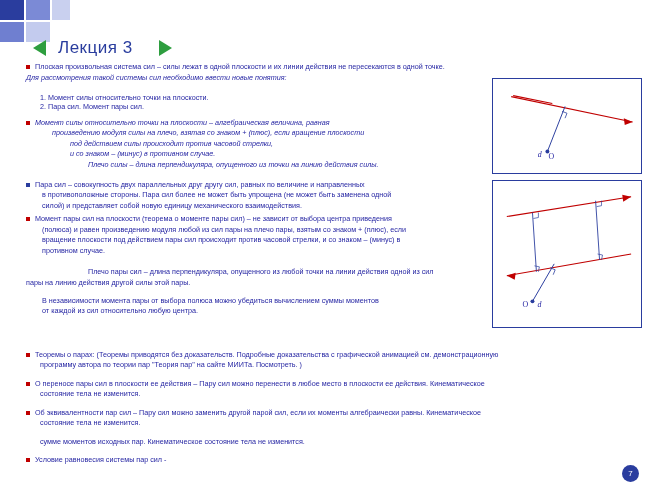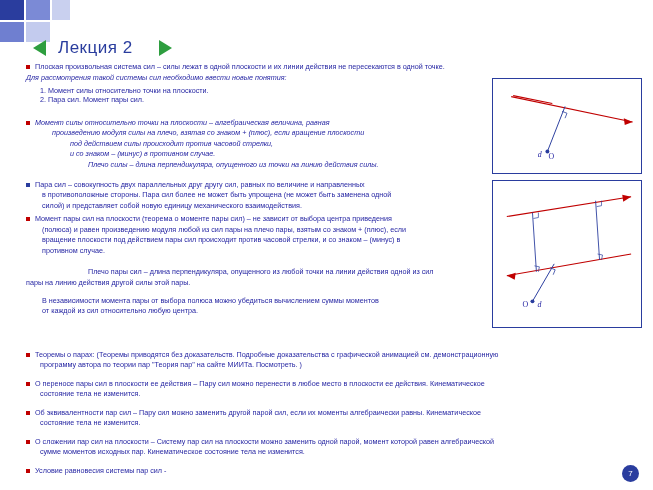--- a/index.html
+++ b/index.html
@@ -81,21 +81,21 @@
   
   .block-top {
     position: absolute;
     left: 26px;
     top: 62px;
     width: 600px;
   }
   .block-top .line { margin-bottom: 1px; }
   .italic { font-style: italic; }
   ol.numlist {
-    margin: 2px 0 0 0;
+    margin: 9px 0 0 0;
     padding-left: 22px;
     font-size: 7.2px;
     color: #1f1fa0;
   }
   ol.numlist li { margin-bottom: 0px; }
 
   
   .block-s1 {
     position: absolute;
     left: 26px;
@@ -162,21 +162,21 @@
   <i class="b2"></i>
   <i class="b3"></i>
   <i class="b4"></i>
   <i class="b5"></i>
 </div>
 
 <div class="title-row">
   <span class="arrow-box">
     <span class="tri tri-left"></span>
   </span>
-  <span class="title-text">Лекция 2</span>
+  <span class="title-text">Лекция 3</span>
   <span class="title-spacer"></span>
   <span class="arrow-box">
     <span class="tri tri-right"></span>
   </span>
 </div>
 
 <div class="block-top">
   <div class="txt line">
     <span class="bullet-sq"></span><span>Плоская произвольная система сил – силы лежат в одной плоскости и их линии действия не пересекаются в одной точке.</span>
   </div>
@@ -234,23 +234,20 @@
   </div>
 
   <div class="row">
     <div class="txt">
       <span class="bullet-sq"></span><span>Об эквивалентности пар сил – Пару сил можно заменить другой парой сил, если их моменты алгебраически равны. Кинематическое</span>
     </div>
     <div class="txt sub">состояние тела не изменится.</div>
   </div>
 
   <div class="row">
-    <div class="txt">
-      <span class="bullet-sq"></span><span>О сложении пар сил на плоскости – Систему пар сил на плоскости можно заменить одной парой, момент которой равен алгебраической</span>
-    </div>
     <div class="txt sub">сумме моментов исходных пар. Кинематическое состояние  тела не изменится.</div>
   </div>
 
   <div class="row">
     <div class="txt">
       <span class="bullet-sq"></span><span>Условие равновесия системы пар сил -</span>
     </div>
   </div>
 </div>
 

